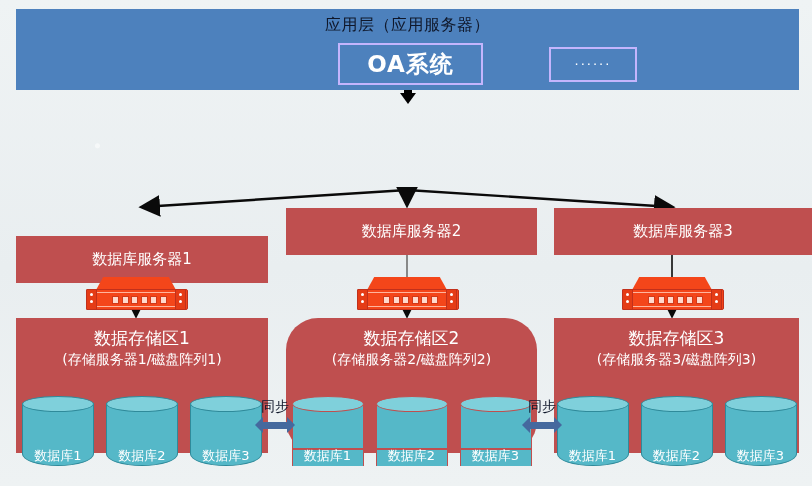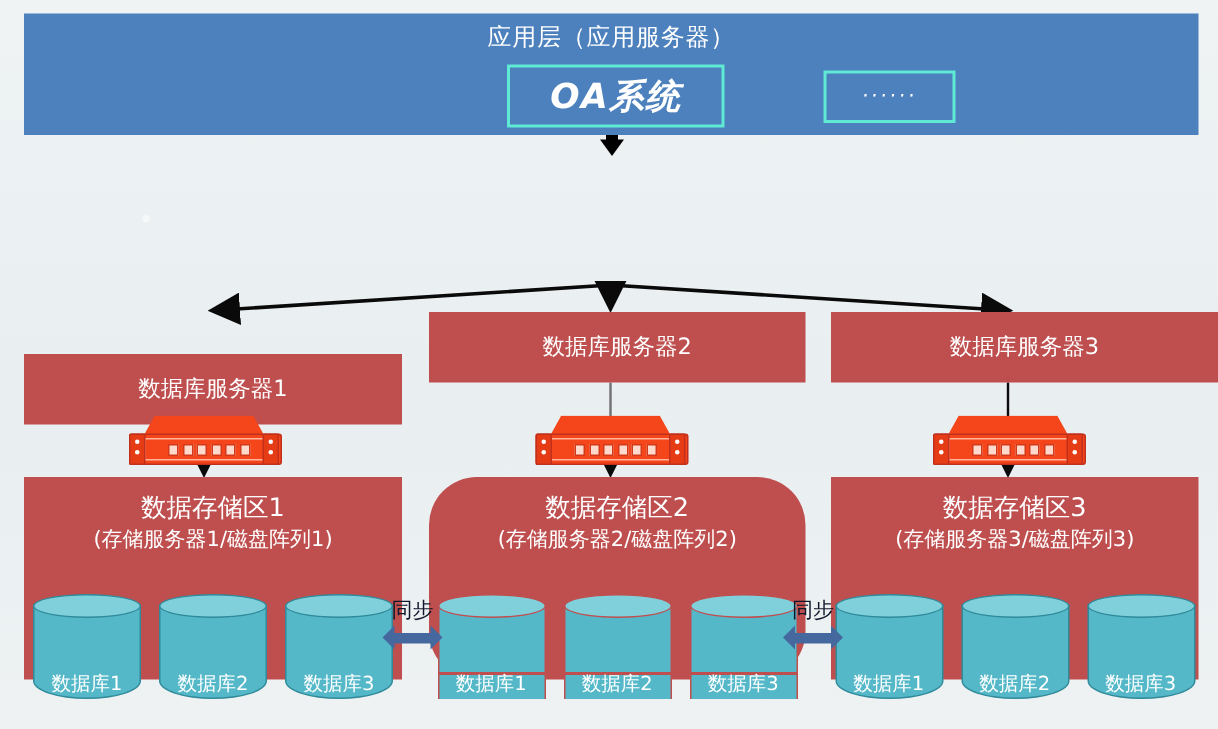--- a/index.html
+++ b/index.html
@@ -19,27 +19,26 @@
       linear-gradient(180deg,#eff3f4 0%,#e9eef0 55%,#eef2f3 100%);
     pointer-events:none;}
 
   
   .app-layer{
     position:absolute;left:16px;top:9px;width:783px;height:81px;
     background:#4d81bd;
   }
   .app-title{
     position:absolute;left:0;top:6px;width:100%;
-    text-align:center;color:#ffffff;font-size:16px;letter-spacing:.5px;
+    text-align:center;color:#0f172a;font-size:16px;letter-spacing:.5px;
   }
   .app-box{
-    position:absolute;border:2px solid #5eead4;background:transparent;
+    position:absolute;border:2px solid #c4b5fd;background:transparent;
     display:flex;align-items:center;justify-content:center;
     color:#ffffff;
-    font-style:italic;
   }
   .oa-box{left:322px;top:34px;width:141px;height:38px;font-size:23px;font-weight:bold;letter-spacing:1px;}
   .dots-box{left:533px;top:38px;width:84px;height:31px;font-size:13px;letter-spacing:2px;}
 
   
   .arrow-v{position:absolute;background:#000;}
   .arrow-head-down{
     position:absolute;width:0;height:0;
     border-left:8px solid transparent;border-right:8px solid transparent;
     border-top:11px solid #000;

